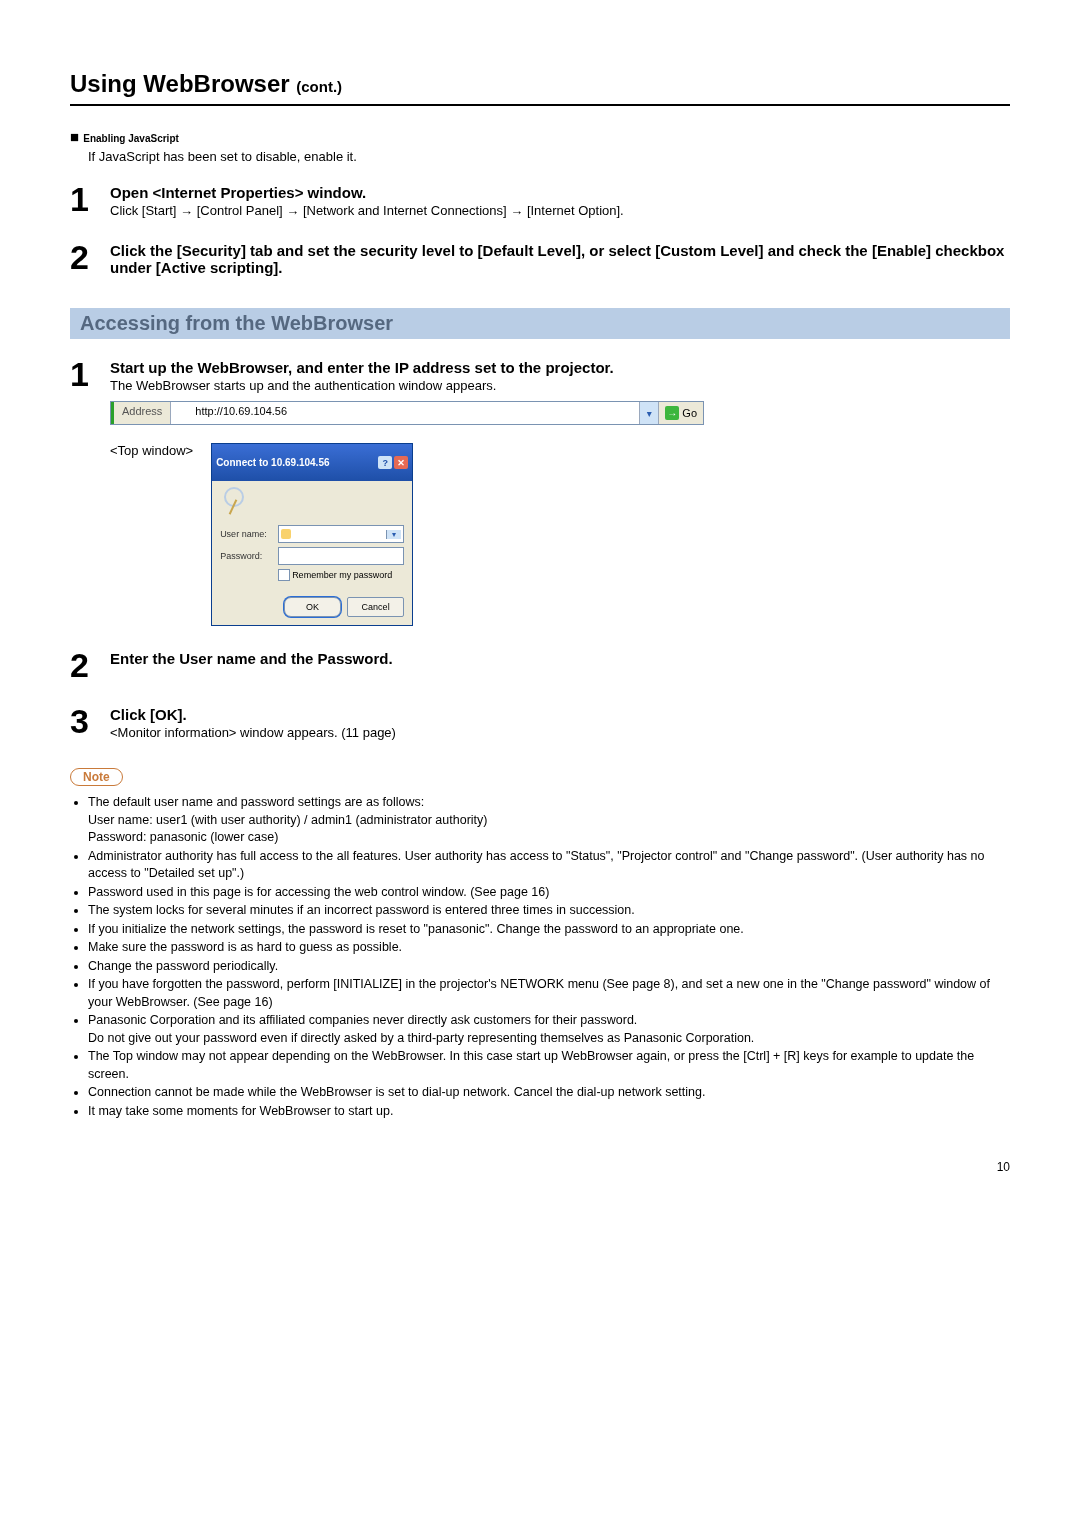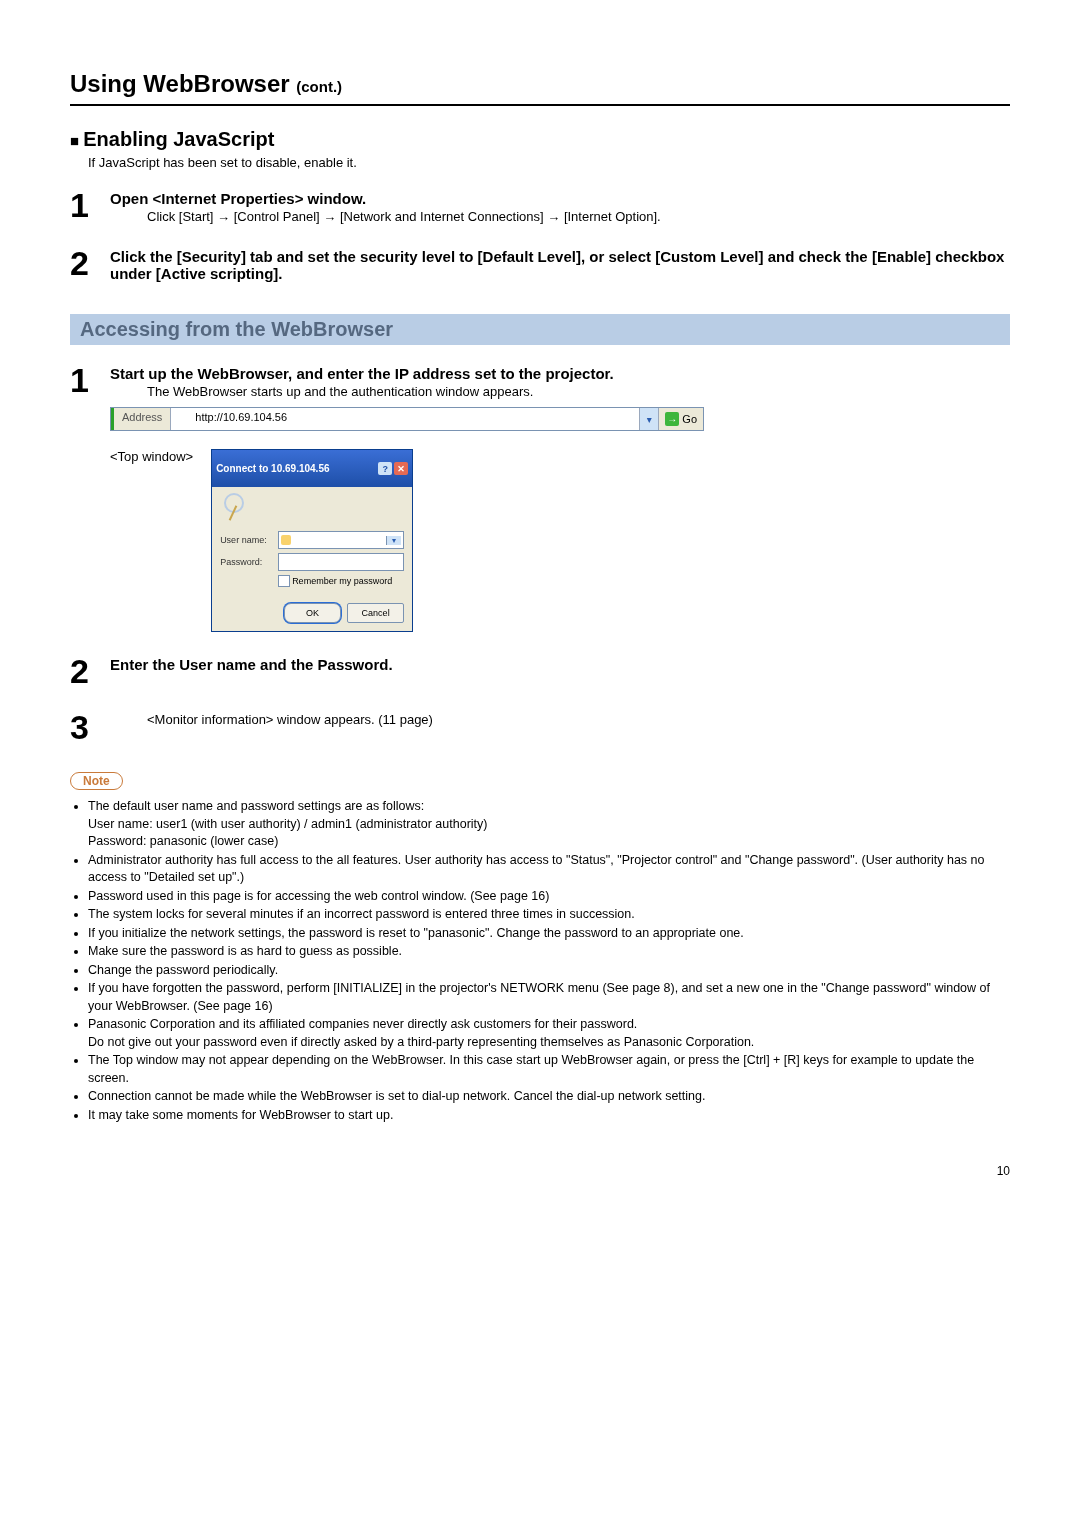--- a/index.html
+++ b/index.html
@@ -15,21 +15,21 @@
     font-weight: bold;
     border-bottom: 2px solid #000;
     padding-bottom: 6px;
     margin-bottom: 22px;
   }
   .page-title .cont {
     font-size: 15px;
     font-weight: bold;
   }
   .square-heading {
-    font-size: 20px;
+    font-size: 10px;
     font-weight: bold;
     margin-bottom: 4px;
   }
   .square-heading::before {
     content: "■ ";
     font-size: 15px;
   }
   .sub-desc {
     font-size: 13px;
     margin: 0 0 18px 18px;
@@ -49,21 +49,20 @@
     flex: 1;
     padding-top: 2px;
   }
   .step-title {
     font-size: 15px;
     font-weight: bold;
     margin-bottom: 2px;
   }
   .step-sub {
     font-size: 13px;
-    margin-left: 37px;
   }
   .section-banner {
     background: #b9cde5;
     color: #556880;
     font-size: 20px;
     font-weight: bold;
     padding: 4px 10px;
     margin: 30px 0 18px 0;
   }
   
@@ -374,20 +373,21 @@
 <div class="step">
   <div class="step-num">2</div>
   <div class="step-body">
     <div class="step-title">Enter the User name and the Password.</div>
   </div>
 </div>
 
 <div class="step">
   <div class="step-num">3</div>
   <div class="step-body">
+    <div class="step-title">Click [OK].</div>
     <div class="step-sub">&lt;Monitor information&gt; window appears. (11 page)</div>
   </div>
 </div>
 
 <div style="margin-top:28px;">
   <div class="note-pill">Note</div>
   <ul class="notes">
     <li><span style="white-space:pre-line;">The default user name and password settings are as follows:
 User name: user1 (with user authority) / admin1 (administrator authority)
 Password: panasonic (lower case)</span></li>

